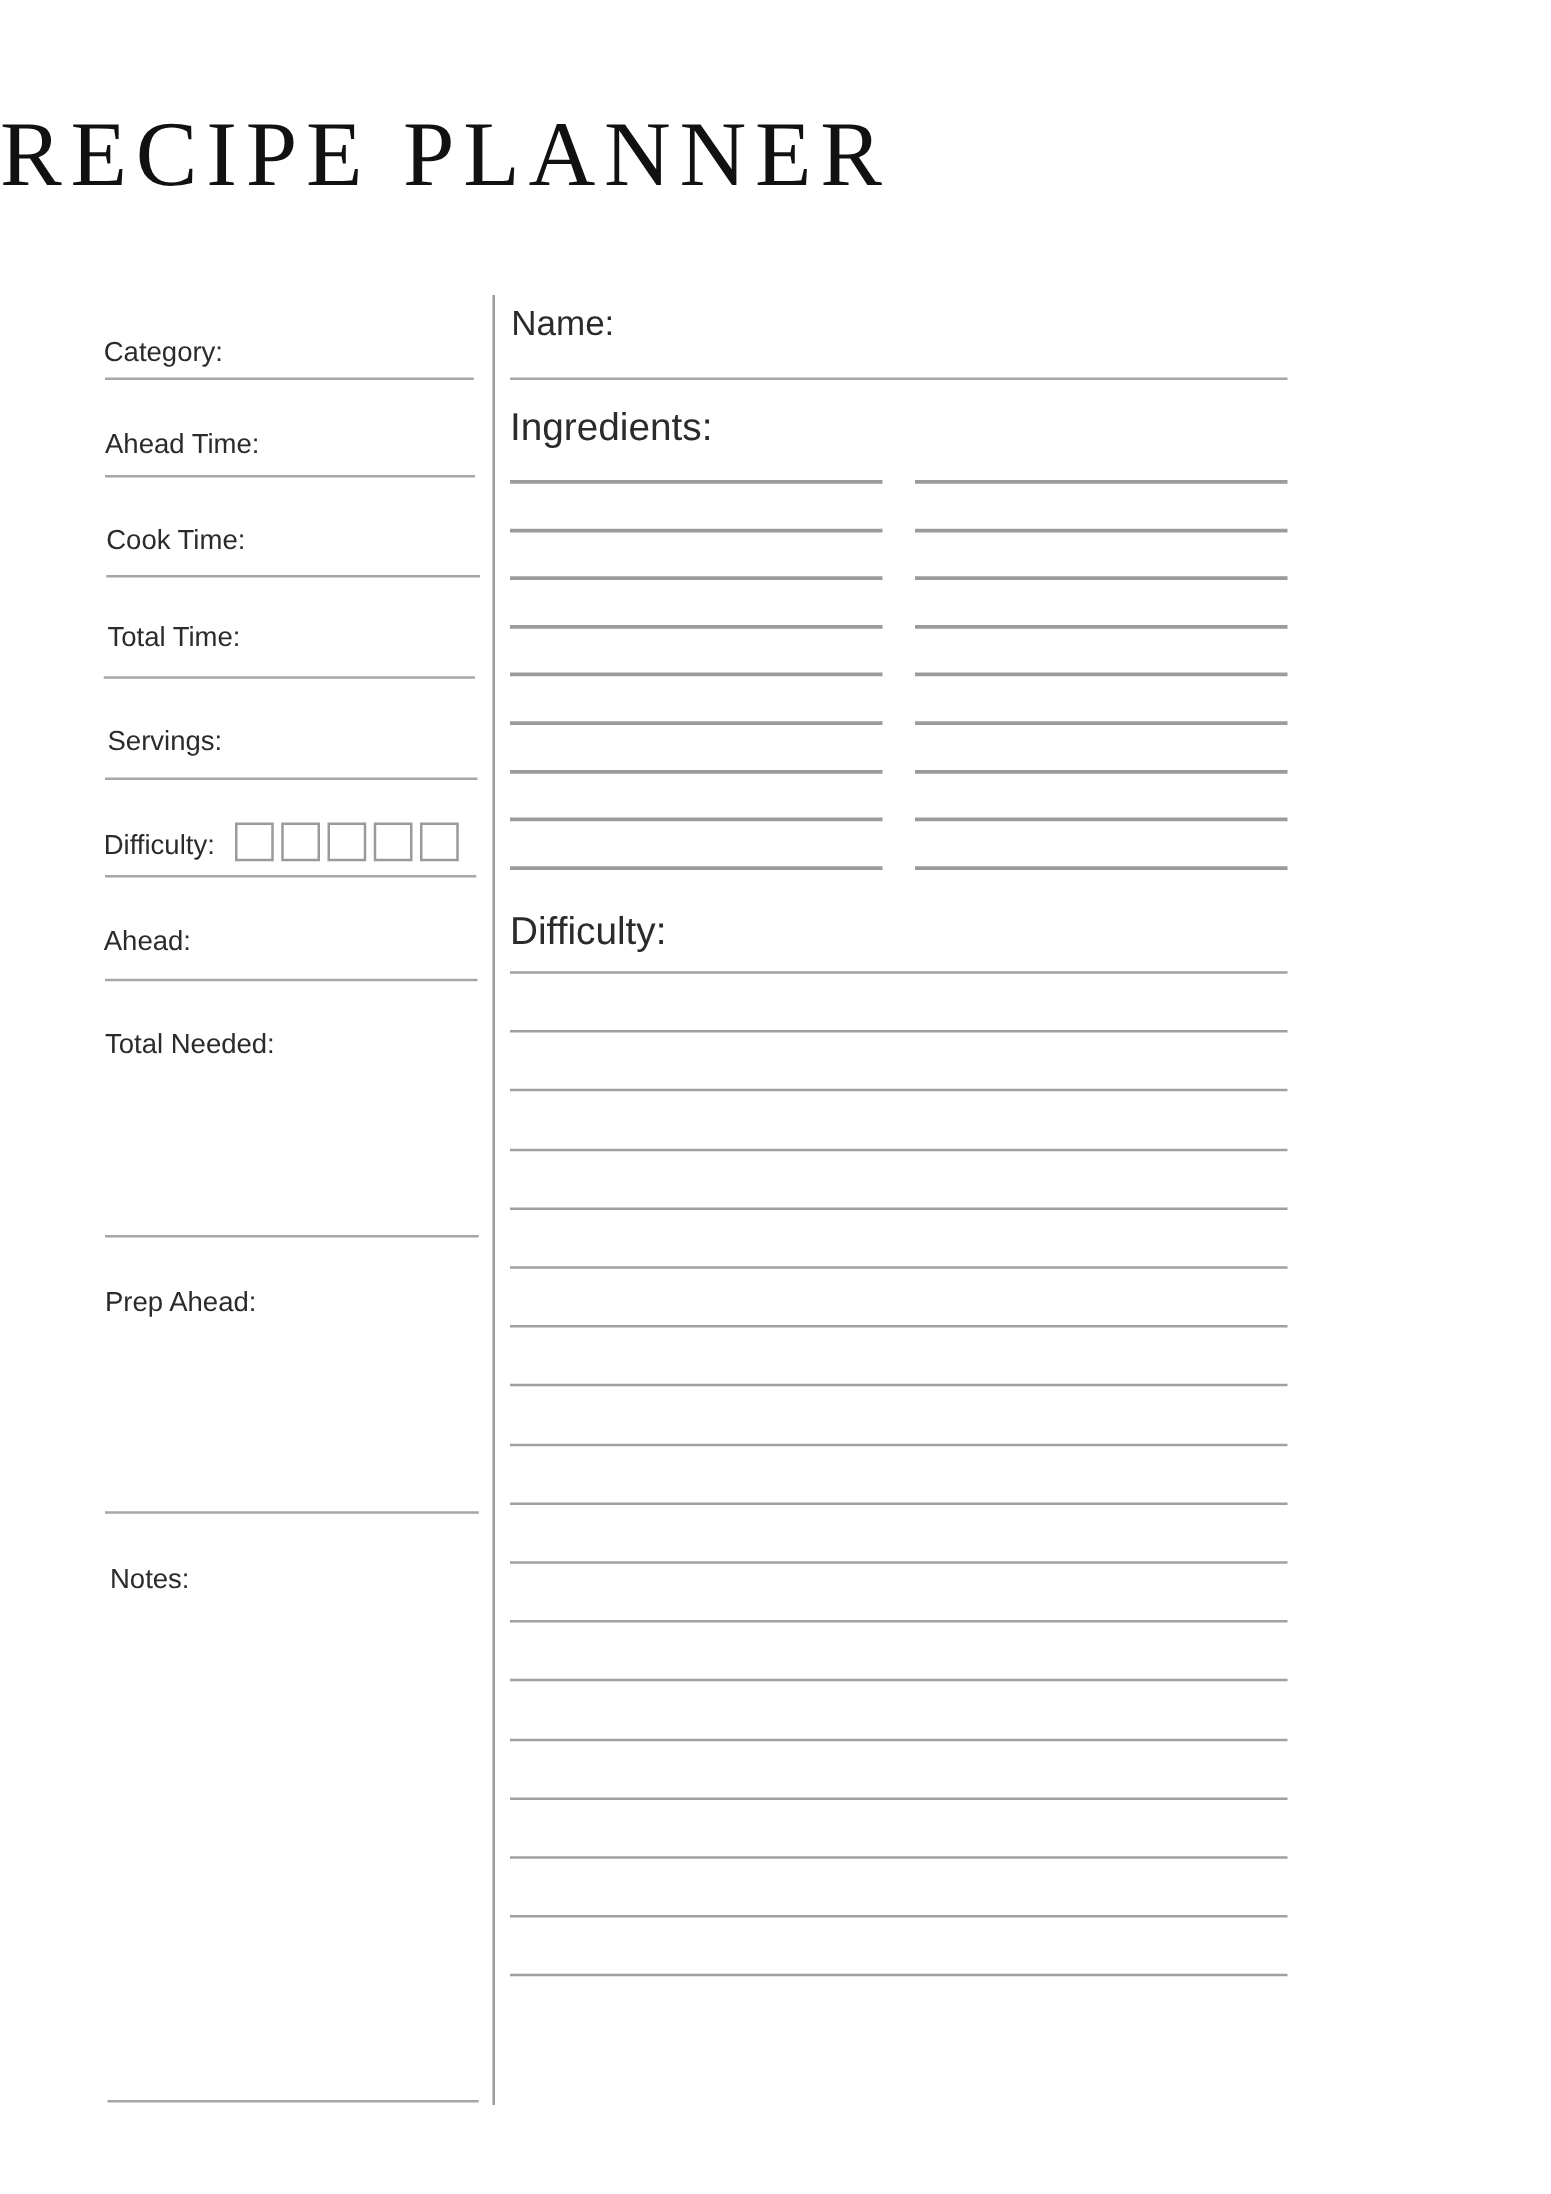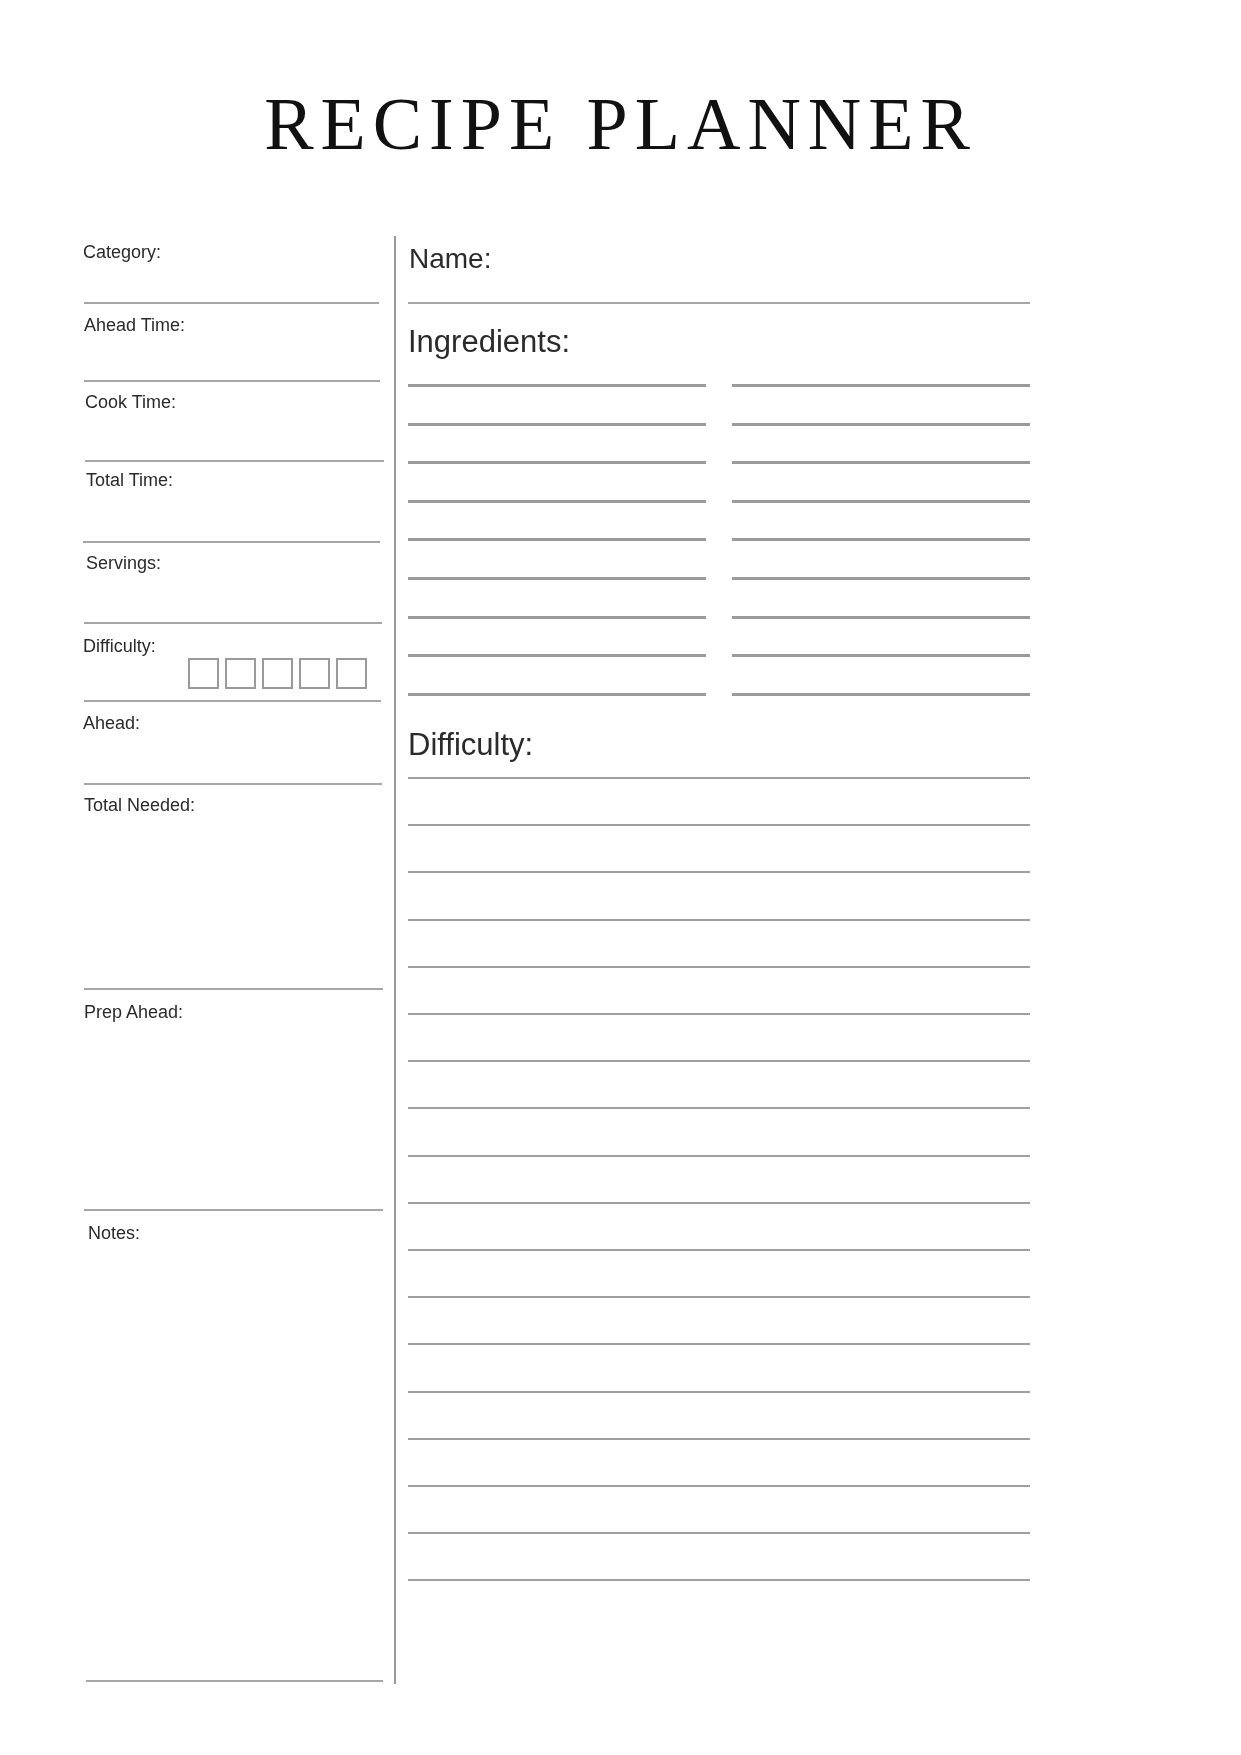--- a/index.html
+++ b/index.html
@@ -18,21 +18,21 @@
     background: #ffffff;
     overflow: hidden;
   }
 
   
   #title {
     position: absolute;
     left: 0;
     top: 82px;
     width: 1241px;
-    text-align: center;
+    text-align: left;
     font-family: "Liberation Serif", serif;
     font-size: 74px;
     line-height: 84px;
     letter-spacing: 7px;
     color: #111111;
     font-weight: 400;
     white-space: nowrap;
   }
 
   
@@ -59,21 +59,21 @@
     position: absolute;
     background: #8e8e8e;
     height: 2px;
   }
   .rule-thin {
     background: #a6a6a6;
     height: 2px;
   }
 
   
-  .left-label { font-size: 18px; }
+  .left-label { font-size: 22px; margin-top: 27px; }
 
   
   .right-heading {
     font-size: 28px;
   }
   .right-section-heading {
     font-size: 31px;
     text-align: center;
   }
 

